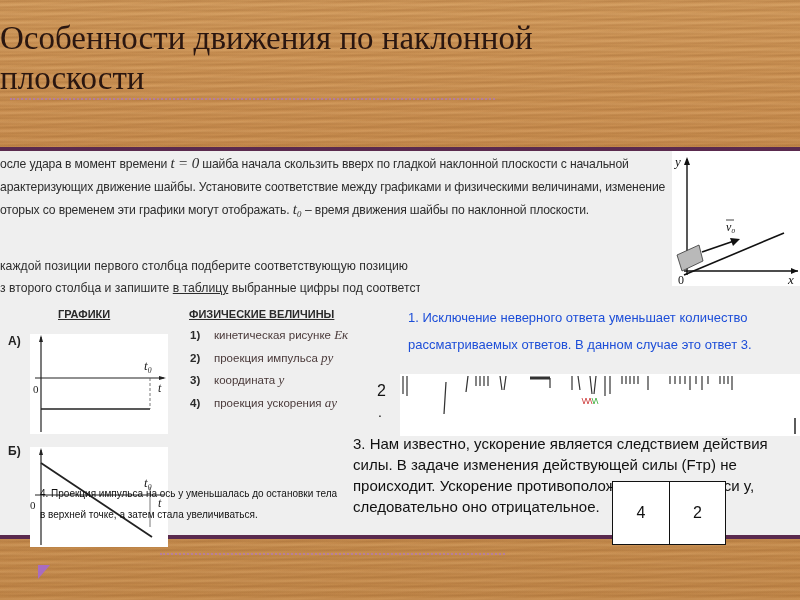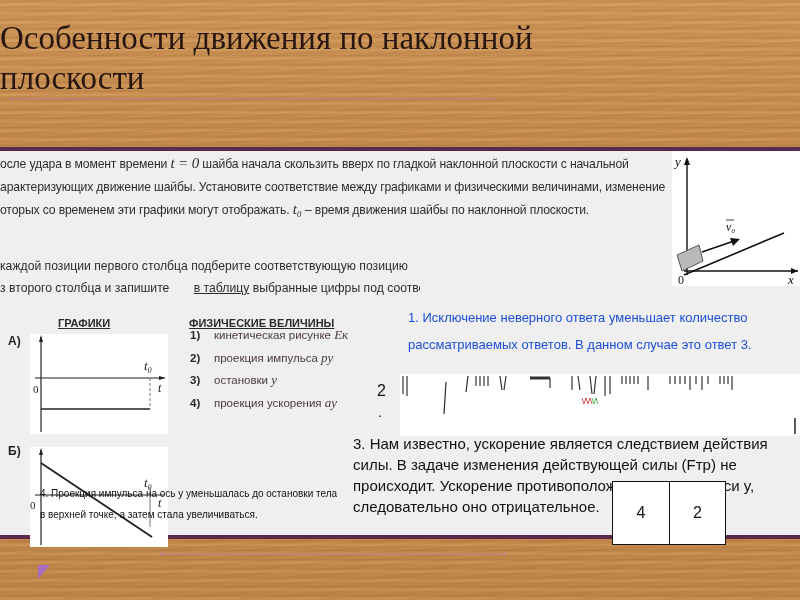--- a/index.html
+++ b/index.html
@@ -35,29 +35,28 @@
     font-size: 12.2px; line-height: 22.5px; color: #2d2d2d;
     white-space: nowrap; overflow: hidden;
     letter-spacing: -0.15px;
   }
   .problem-text i { font-family: "Liberation Serif", serif; font-size: 15px; }
   .instr-text {
     position: absolute; left: 0; top: 255px; width: 420px;
     font-size: 12.2px; line-height: 22px; color: #2d2d2d;
     white-space: nowrap; overflow: hidden;
   }
-  .instr-text u { text-decoration: underline; margin-left: 21px; }
+  .instr-text u { text-decoration: underline; }
   .figure-incline {
     position: absolute; left: 672px; top: 151px; width: 128px; height: 135px;
     background: #ffffff;
   }
   .col-head {
     position: absolute; font-size: 11px; font-weight: bold; color: #2a2a2a;
     text-decoration: underline;
-    margin-top: 9px;
   }
   .graph-label { position: absolute; font-size: 12px; font-weight: bold; color: #222; }
   .graph-box { position: absolute; background: #ffffff; }
   .qty-list { position: absolute; left: 190px; top: 327px; width: 180px; }
   .qty-item { display: flex; align-items: baseline; height: 22.5px; font-size: 11.5px; color: #4a3a3a; }
   .qty-num { width: 24px; font-weight: bold; color: #2a2a2a; font-size: 11.5px; }
   .qty-text i { font-family: "Liberation Serif", serif; font-size: 13px; }
   .note-1 {
     position: absolute; left: 408px; top: 304px; width: 390px;
     font-size: 13px; line-height: 27px; color: #1d4ed8;
@@ -180,21 +179,21 @@
   <div class="qty-item">
     <span class="qty-num">1)</span>
     <span class="qty-text"><span>кинетическая рисунке </span><i>Eк</i></span>
   </div>
   <div class="qty-item">
     <span class="qty-num">2)</span>
     <span class="qty-text"><span>проекция импульса </span><i>py</i></span>
   </div>
   <div class="qty-item">
     <span class="qty-num">3)</span>
-    <span class="qty-text"><span>остановки </span><i>y</i></span>
+    <span class="qty-text"><span>координата </span><i>y</i></span>
   </div>
   <div class="qty-item">
     <span class="qty-num">4)</span>
     <span class="qty-text"><span>проекция ускорения </span><i>ay</i></span>
   </div>
 </div>
 
 <div class="note-1">1. Исключение неверного ответа уменьшает количество рассматриваемых ответов. В данном случае это ответ 3.</div>
 
 <div class="scan-strip">

